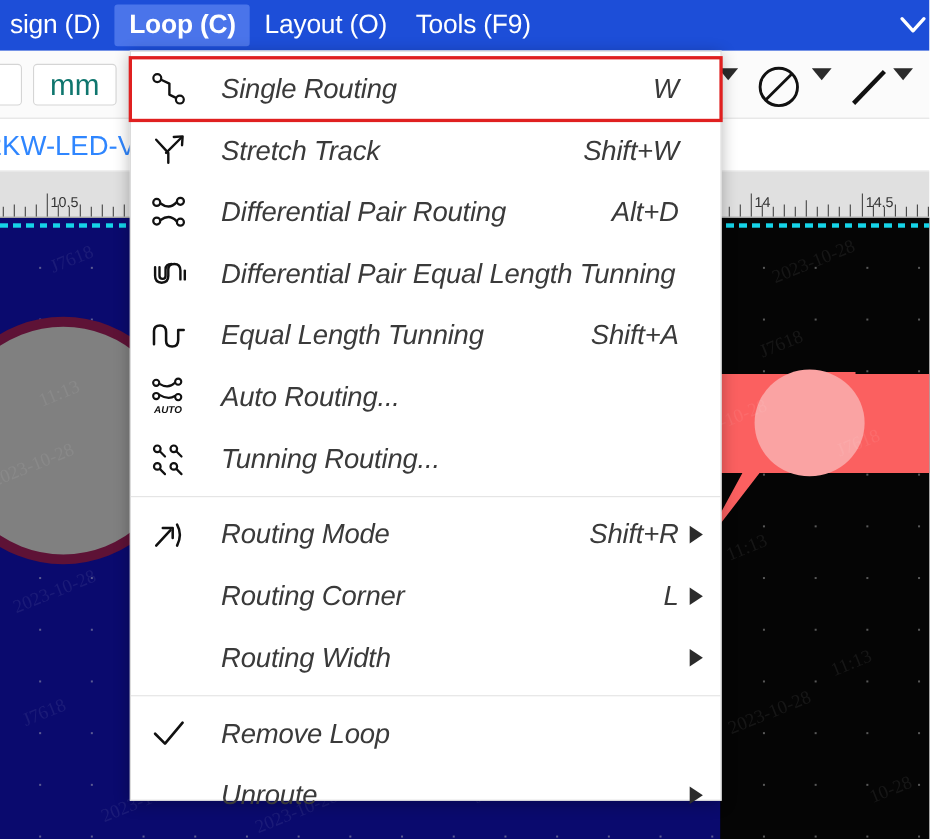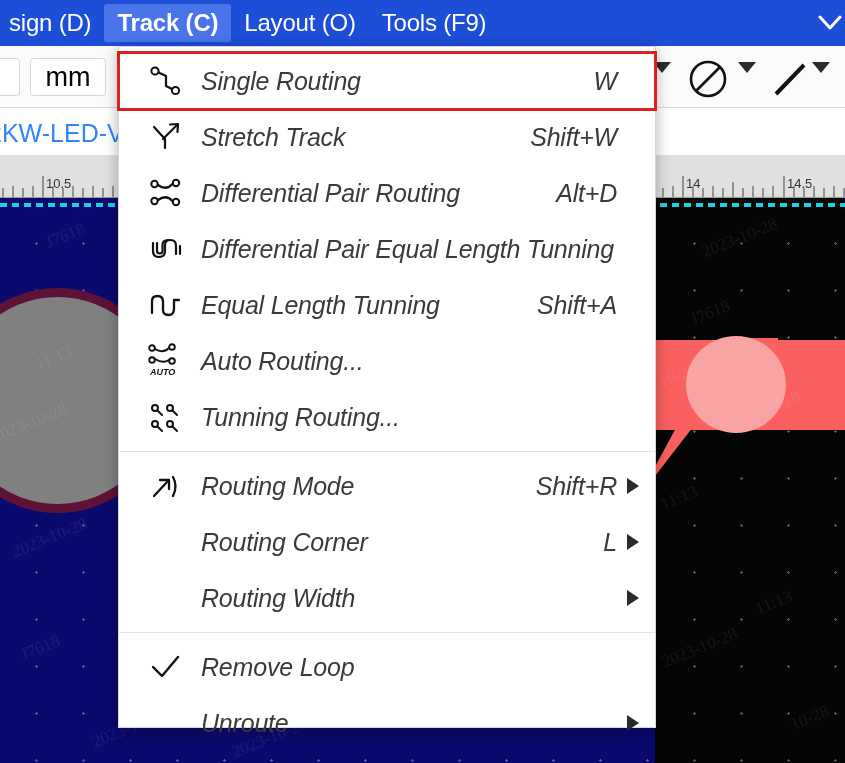--- a/index.html
+++ b/index.html
@@ -73,21 +73,21 @@
     border: 1px solid #d5d5d5;
     border-radius: 4px;
     background: #ffffff;
     display: flex;
     align-items: center;
     justify-content: center;
     font-size: 25px;
     color: #333;
   }
   #tb-dropdown { left: -42px; width: 62px; }
-  #tb-unit     { left: 30px;  width: 76px; font-size: 27px; color:#000000; }
+  #tb-unit     { left: 30px;  width: 76px; font-size: 27px; color:#0f766e; }
 
   .tb-icon {
     position: absolute;
     top: 16px;
     display: flex;
     align-items: center;
     justify-content: center;
   }
   .caret-down {
     width: 0; height: 0;
@@ -241,21 +241,21 @@
   .menu-item.sel {
     outline: 3px solid #e02020;
     outline-offset: -1px;
   }
   .mi-icon {
     width: 46px;
     min-width: 46px;
     height: 42px;
     display: flex;
     align-items: center;
-    justify-content: flex-end;
+    justify-content: flex-start;
     color: #14532d;
   }
   .mi-label {
     flex: 1;
     font-size: 25px;
     color: #3a3a3a;
     white-space: nowrap;
     padding-left: 18px;
     letter-spacing: -0.2px;
   }
@@ -394,21 +394,21 @@
     <div class="wm wm-dark" style="left:790px; top:510px;">10-28</div>
     <div class="wm wm-dark" style="left:430px; top:510px;">J7618</div>
     <div class="wm wm-dark" style="left:230px; top:530px;">2023-10-28</div>
   </div>
 
   <div class="menubar">
     <div class="menubar-item" style="margin-left:-4px;">
       <span>sign (D)</span>
     </div>
     <div class="menubar-item active">
-      <span>Track (C)</span>
+      <span>Loop (C)</span>
     </div>
     <div class="menubar-item">
       <span>Layout (O)</span>
     </div>
     <div class="menubar-item">
       <span>Tools (F9)</span>
     </div>
     <div class="menubar-chevron">
       <svg width="24" height="16" viewBox="0 0 24 16">
         <polyline points="2,2 12,13 22,2" fill="none" stroke="#ffffff" stroke-width="3" stroke-linecap="round" stroke-linejoin="round"></polyline>

